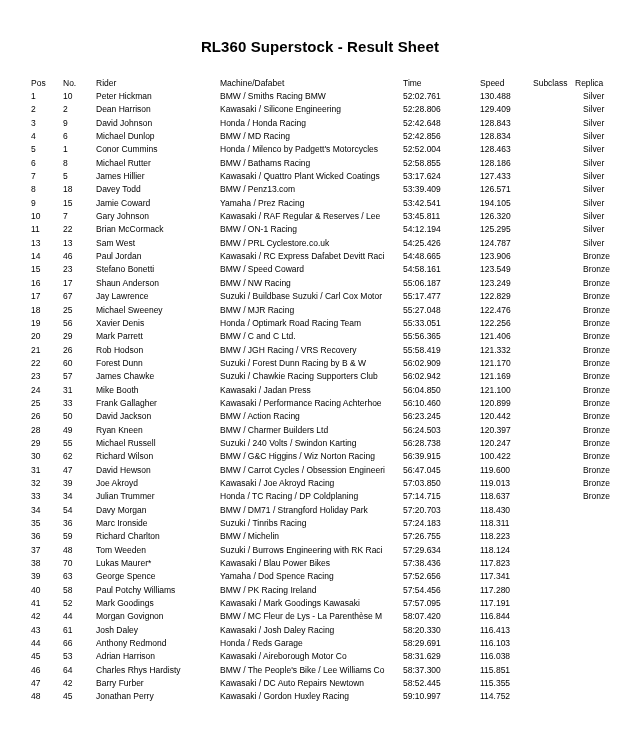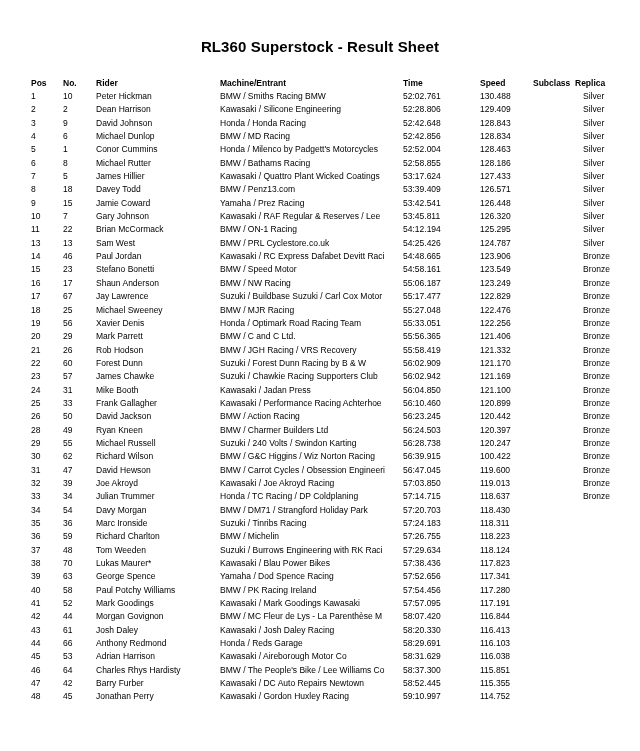--- a/index.html
+++ b/index.html
@@ -37,21 +37,21 @@
     font-size: 8.5px;
     height: 13.35px;
     padding: 0;
     text-align: left;
     vertical-align: middle;
     white-space: nowrap;
     overflow: hidden;
     font-weight: normal;
   }
   table.results th {
-    font-weight: bold;
+    font-weight: normal;
     margin-left: 33px;
   }
   table.results td.replica-cell {
     padding-left: 8px;
     margin-top: 32px;
   }
 </style>
 </head>
 <body>
 
@@ -68,21 +68,21 @@
       <col style="width:77px">
       <col style="width:53px">
       <col style="width:42px">
       <col style="width:50px">
     </colgroup>
     <thead>
       <tr>
         <th>Pos</th>
         <th>No.</th>
         <th>Rider</th>
-        <th>Machine/Entrant</th>
+        <th>Machine/Dafabet</th>
         <th>Time</th>
         <th>Speed</th>
         <th>Subclass</th>
         <th>Replica</th>
       </tr>
     </thead>
     <tbody>
 
     <tr class="">
         <td>1</td>
@@ -163,21 +163,21 @@
         <td>126.571</td>
         <td></td>
         <td class="replica-cell">Silver</td>
       </tr>
         <tr class="">
         <td>9</td>
         <td>15</td>
         <td>Jamie Coward</td>
         <td>Yamaha / Prez Racing</td>
         <td>53:42.541</td>
-        <td>126.448</td>
+        <td>194.105</td>
         <td></td>
         <td class="replica-cell">Silver</td>
       </tr>
         <tr class="">
         <td>10</td>
         <td>7</td>
         <td>Gary Johnson</td>
         <td>Kawasaki / RAF Regular &amp; Reserves / Lee</td>
         <td>53:45.811</td>
         <td>126.320</td>
@@ -211,21 +211,21 @@
         <td>Kawasaki / RC Express Dafabet Devitt Raci</td>
         <td>54:48.665</td>
         <td>123.906</td>
         <td></td>
         <td class="replica-cell">Bronze</td>
       </tr>
         <tr class="">
         <td>15</td>
         <td>23</td>
         <td>Stefano Bonetti</td>
-        <td>BMW / Speed Motor</td>
+        <td>BMW / Speed Coward</td>
         <td>54:58.161</td>
         <td>123.549</td>
         <td></td>
         <td class="replica-cell">Bronze</td>
       </tr>
         <tr class="">
         <td>16</td>
         <td>17</td>
         <td>Shaun Anderson</td>
         <td>BMW / NW Racing</td>

